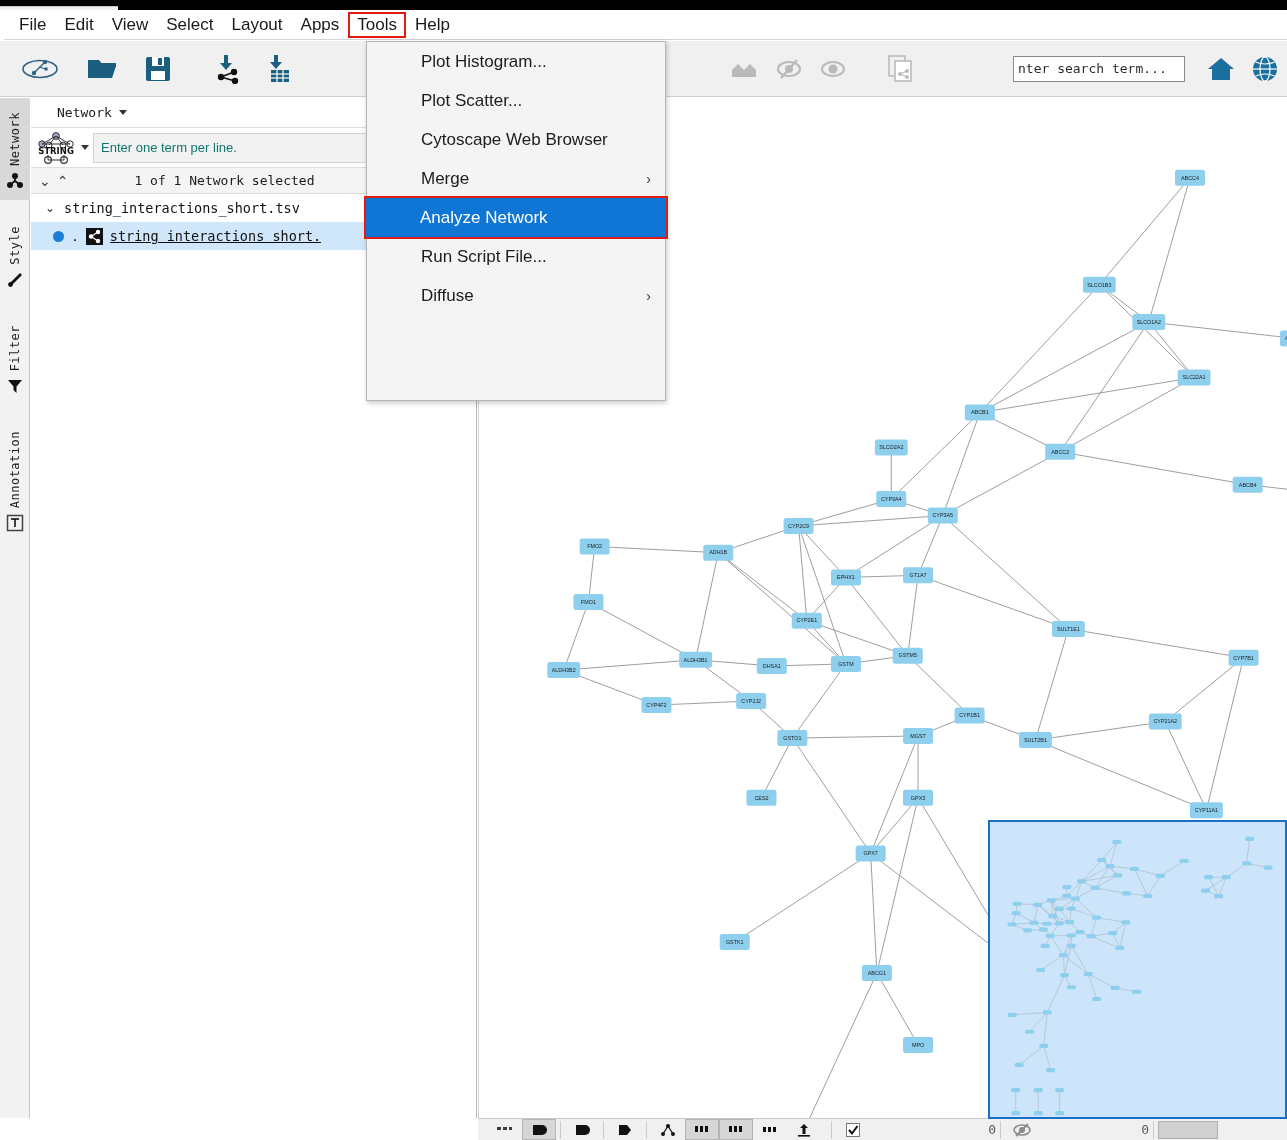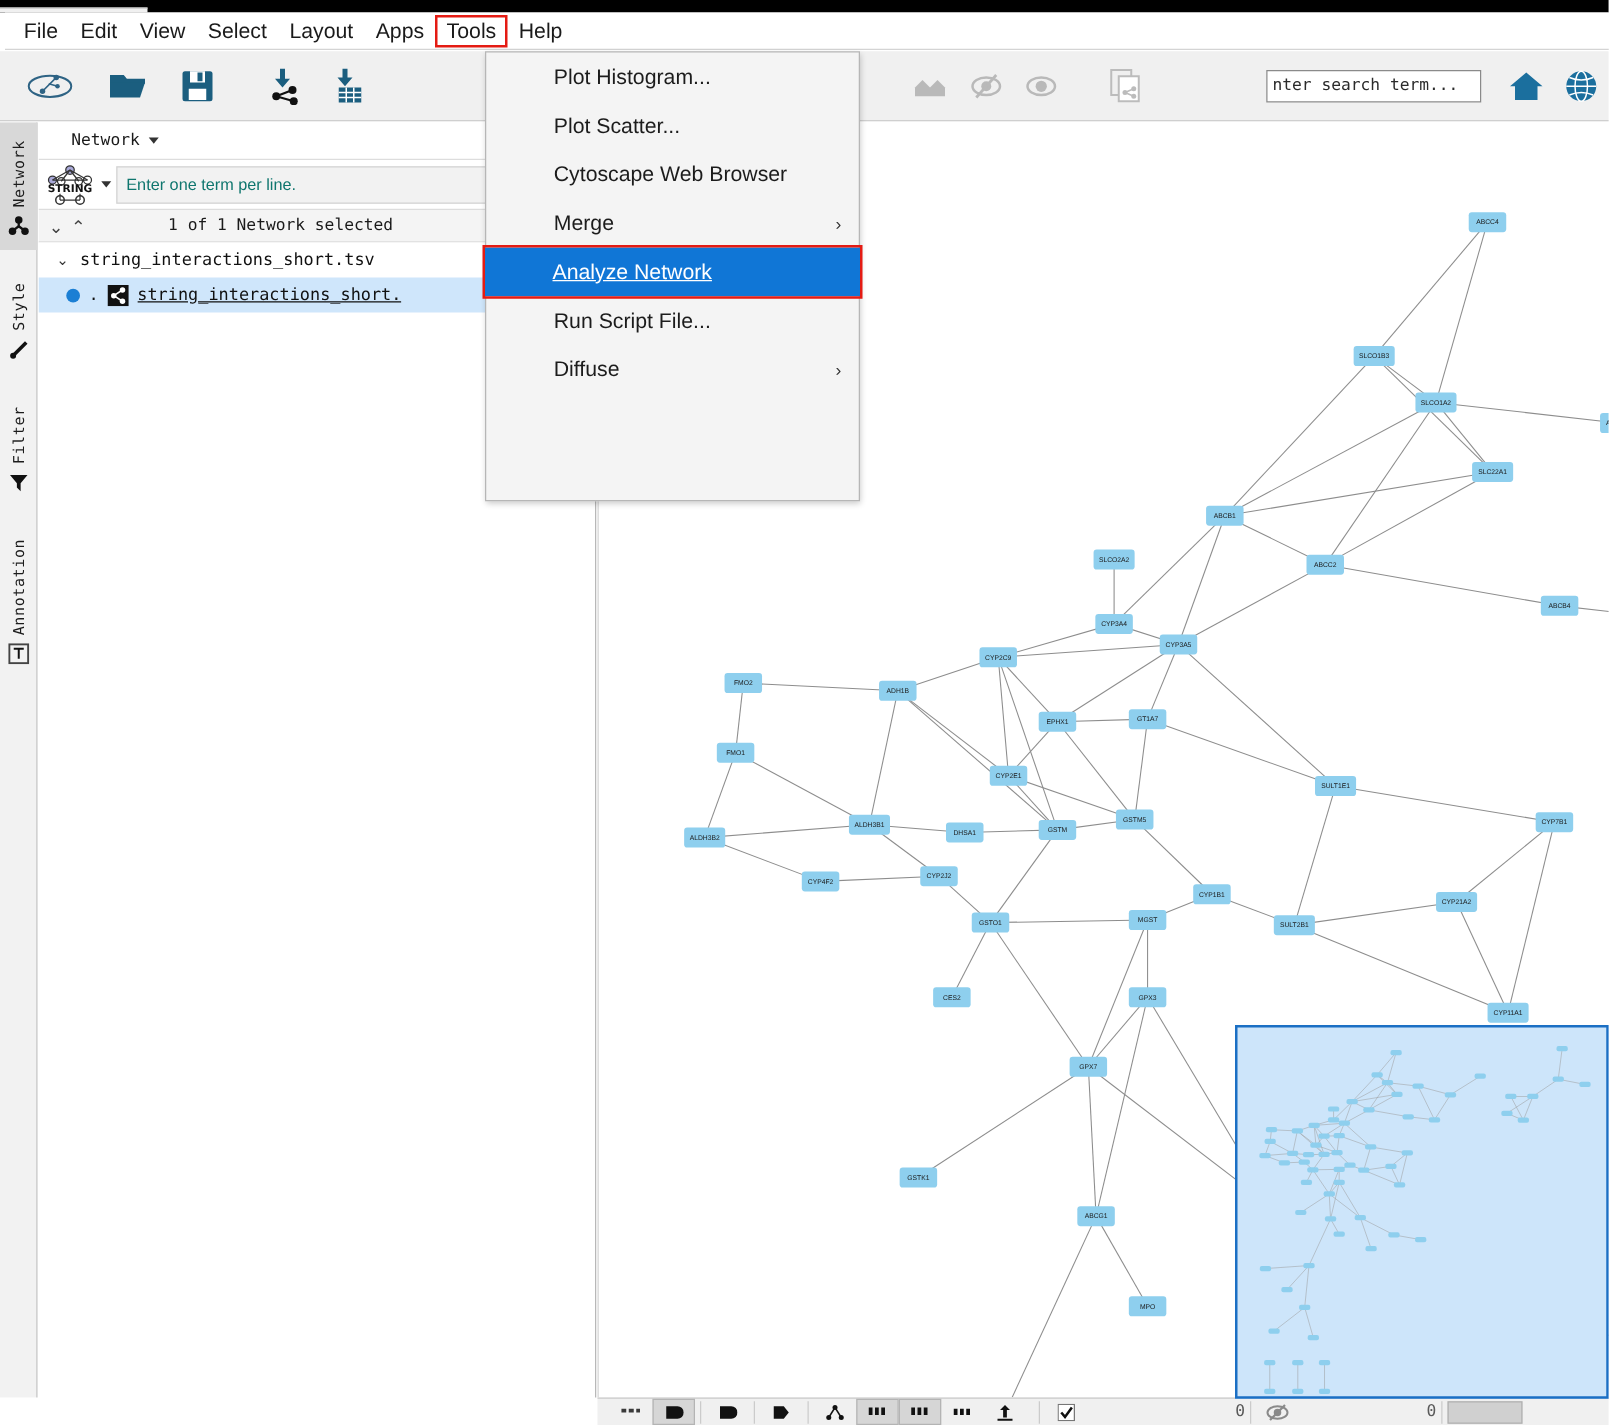--- a/index.html
+++ b/index.html
@@ -134,32 +134,32 @@
     font-family: "DejaVu Sans Mono", monospace; font-size: 13px; color: #111;
   }
   .tree-child .shareico { width: 17px; height: 17px; flex: none; }
   .tree-child .tlabel {
     font-family: "DejaVu Sans Mono", monospace; font-size: 13.5px; color: #111;
     white-space: nowrap; overflow: hidden; text-decoration: underline;
   }
 
   
   .dropdown {
-    position: absolute; left: 388px; top: 41px; width: 300px; height: 360px;
+    position: absolute; left: 366px; top: 41px; width: 300px; height: 360px;
     background: #f4f4f4; border: 1px solid #b6b6b6; z-index: 40;
     box-shadow: 1px 2px 5px rgba(0,0,0,0.22);
   }
   .dd-item {
     height: 39px; display: flex; align-items: center; justify-content: space-between;
     padding: 0 14px 0 54px; font-size: 17px; color: #1c1c1c; cursor: default;
   }
   .dd-item.sel {
     background: #1076d6; color: #ffffff;
     outline: 2px solid #e41b13; outline-offset: 0px;
-    position: relative; z-index: 3; margin: 0 -1px; text-decoration: underline;
+    position: relative; z-index: 3; margin: 0 -1px;
   }
   .dd-arrow { font-size: 14px; color: #333; }
 
   
   .canvas {
     position: absolute; left: 478px; top: 98px; width: 809px; height: 1020px;
     background: #ffffff; border-left: 1px solid #d5d5d5; overflow: hidden;
   }
   .canvas svg { display: block; }
   .gnode rect {

